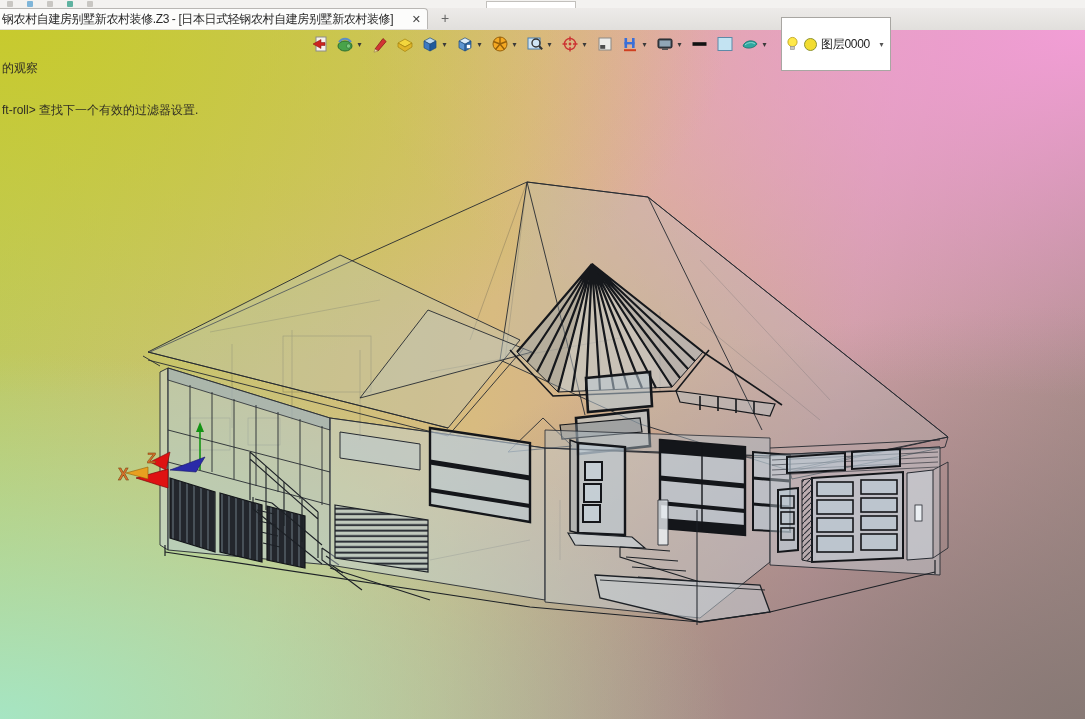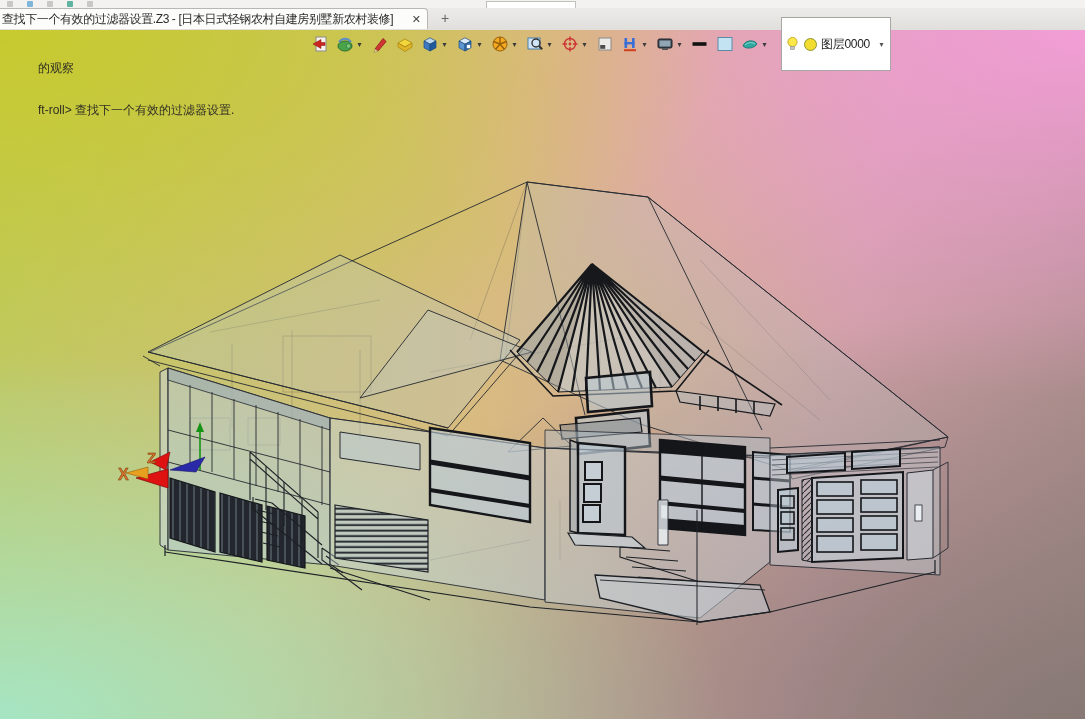--- a/index.html
+++ b/index.html
@@ -21,21 +21,21 @@
 
   
   .viewport{position:absolute;top:30px;left:0;width:1085px;height:689px;
     background:
       radial-gradient(120% 95% at 0% 0%,  rgba(200,202,44,.97) 0%, rgba(200,202,44,0) 56%),
       radial-gradient(120% 95% at 100% 0%,rgba(244,158,216,.97) 0%, rgba(244,158,216,0) 56%),
       radial-gradient(120% 95% at 0% 100%,rgba(165,230,198,.97) 0%, rgba(165,230,198,0) 56%),
       radial-gradient(130% 100% at 100% 100%,rgba(134,120,116,.97) 0%, rgba(134,120,116,0) 60%),
       linear-gradient(100deg,#bcca60,#d8bb80 45%,#cfa0a6 75%,#ac8e8c);}
 
-  .prompt{position:absolute;left:2px;top:3px;color:#302e24;font-size:12px;line-height:14px;white-space:pre;margin-left:36px;}
+  .prompt{position:absolute;left:2px;top:3px;color:#302e24;font-size:12px;line-height:14px;white-space:pre;}
 
   
   .vtb{position:absolute;left:304px;top:3px;height:22px;display:flex;align-items:center;}
   .icn{width:18px;height:18px;margin-left:7px;flex:none;}
   .car{font-size:8px;color:#3a3a3a;width:9px;text-align:center;flex:none;margin-left:1px;}
   .combo{margin-left:12px;height:20px;background:#fff;border:1px solid #a8a6a2;display:flex;align-items:center;padding:16px 4px;}
   .combo .lbl{font-size:12px;color:#1d1d1d;margin:0 6px 0 3px;letter-spacing:-0.3px;}
   .combo .car{color:#555;}
 
   .model-svg{position:absolute;left:0;top:-30px;width:1085px;height:719px;}
@@ -49,21 +49,21 @@
     <span class="dot"></span>
     <span class="dot b"></span>
     <span class="dot"></span>
     <span class="dot t"></span>
     <span class="dot"></span>
     <span class="srch"></span>
   </div>
 
   <div class="tabbar">
     <div class="tab">
-      <span class="ttl">查找下一个有效的过滤器设置.Z3 - [日本日式轻钢农村自建房别墅新农村装修]</span>
+      <span class="ttl">钢农村自建房别墅新农村装修.Z3 - [日本日式轻钢农村自建房别墅新农村装修]</span>
       <span class="cls">✕</span>
     </div>
     <div class="newtab">+</div>
   </div>
 
   <div class="viewport">
 
     <div class="prompt">
       <div>的观察</div>
       <div>ft-roll&gt; 查找下一个有效的过滤器设置.</div>

